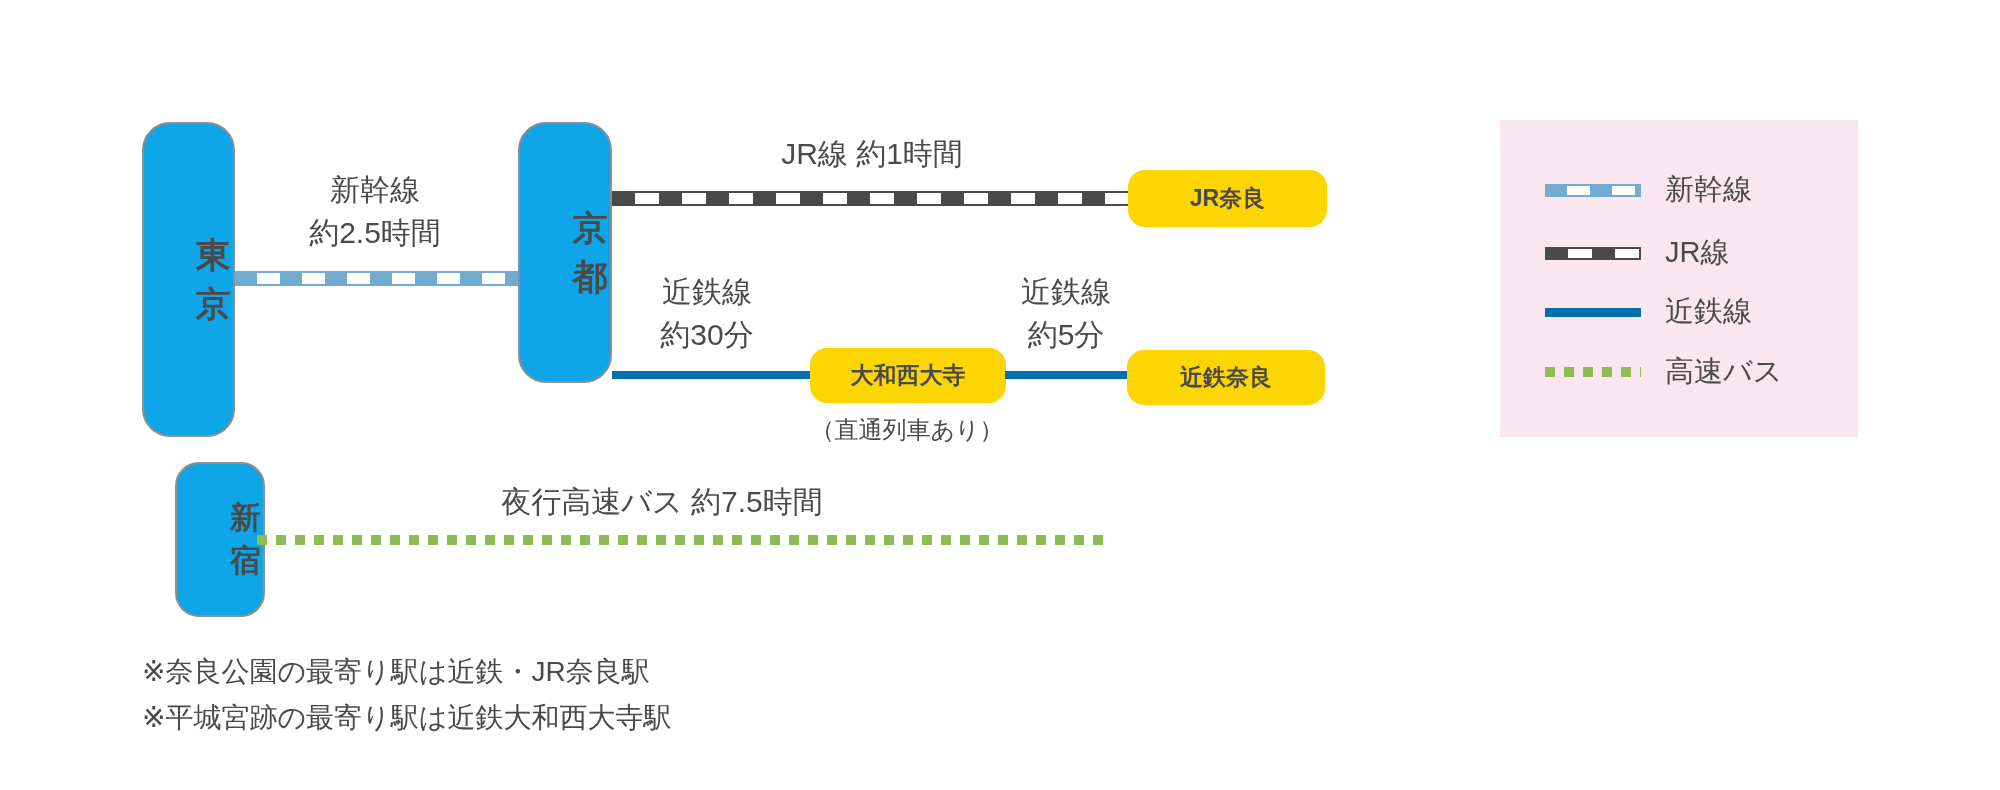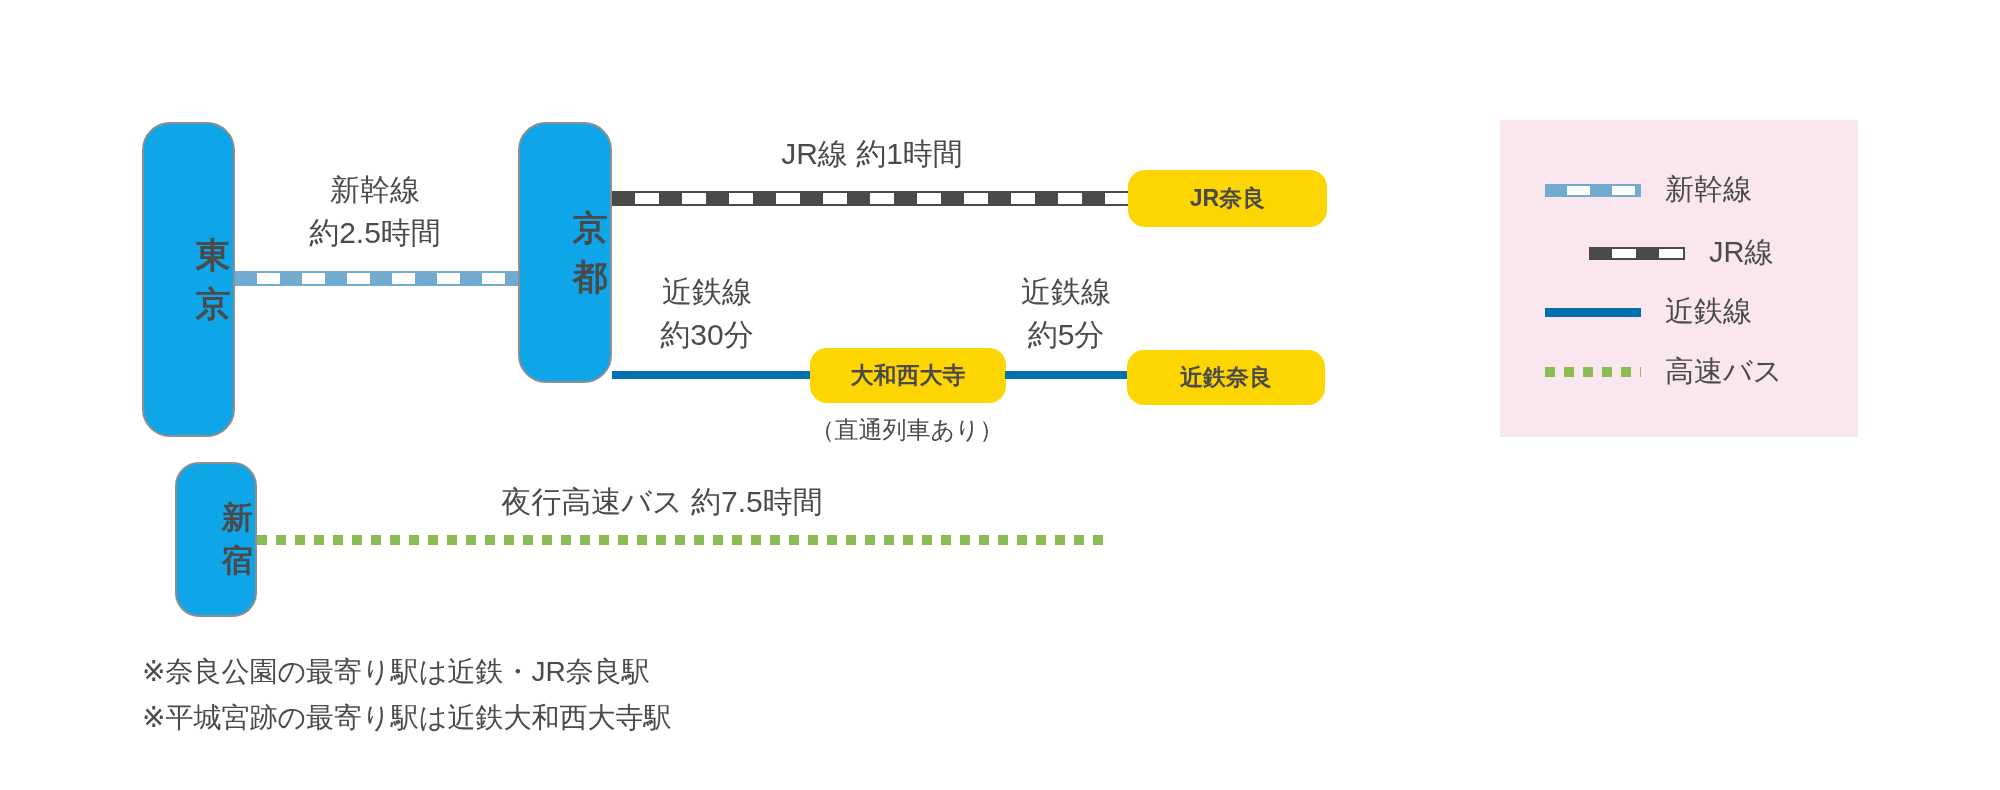--- a/index.html
+++ b/index.html
@@ -67,21 +67,21 @@
 <div id="canvas">
 
   <div class="abs station-box" style="left:142px; top:122px; width:93px; height:315px;">
     <div class="station-label">東京</div>
   </div>
 
   <div class="abs station-box" style="left:518px; top:122px; width:94px; height:261px;">
     <div class="station-label">京都</div>
   </div>
 
-  <div class="abs station-box" style="left:175px; top:462px; width:82px; height:155px; border-radius:24px;">
+  <div class="abs station-box" style="left:175px; top:462px; width:90px; height:155px; border-radius:24px;">
     <div class="station-label sm">新宿</div>
   </div>
 
   <div class="abs route-label" style="left:225px; top:168px; width:300px;">
     <div>新幹線</div>
     <div>約2.5時間</div>
   </div>
   <div class="abs rail rail-blue" style="left:235px; top:271px; width:283px;"></div>
 
   <div class="abs route-label" style="left:672px; top:132px; width:400px;">JR線 約1時間</div>
@@ -106,21 +106,21 @@
   <div class="abs route-label" style="left:412px; top:480px; width:500px;">夜行高速バス 約7.5時間</div>
   <div class="abs line-dots" style="left:257px; top:535px; width:848px;"></div>
 
   <div class="abs legend" style="left:1500px; top:120px; width:358px; height:317px;">
 
     <div class="legend-row" style="top:55px;">
       <div class="legend-sample rail rail-blue sm"></div>
       <div class="legend-label">新幹線</div>
     </div>
 
-    <div class="legend-row" style="top:118px;margin-left:44px;">
+    <div class="legend-row" style="top:118px;">
       <div class="legend-sample rail rail-dark sm"></div>
       <div class="legend-label">JR線</div>
     </div>
 
     <div class="legend-row" style="top:177px;">
       <div class="legend-sample line-solid" style="height:9px;"></div>
       <div class="legend-label">近鉄線</div>
     </div>
 
     <div class="legend-row" style="top:237px;">

